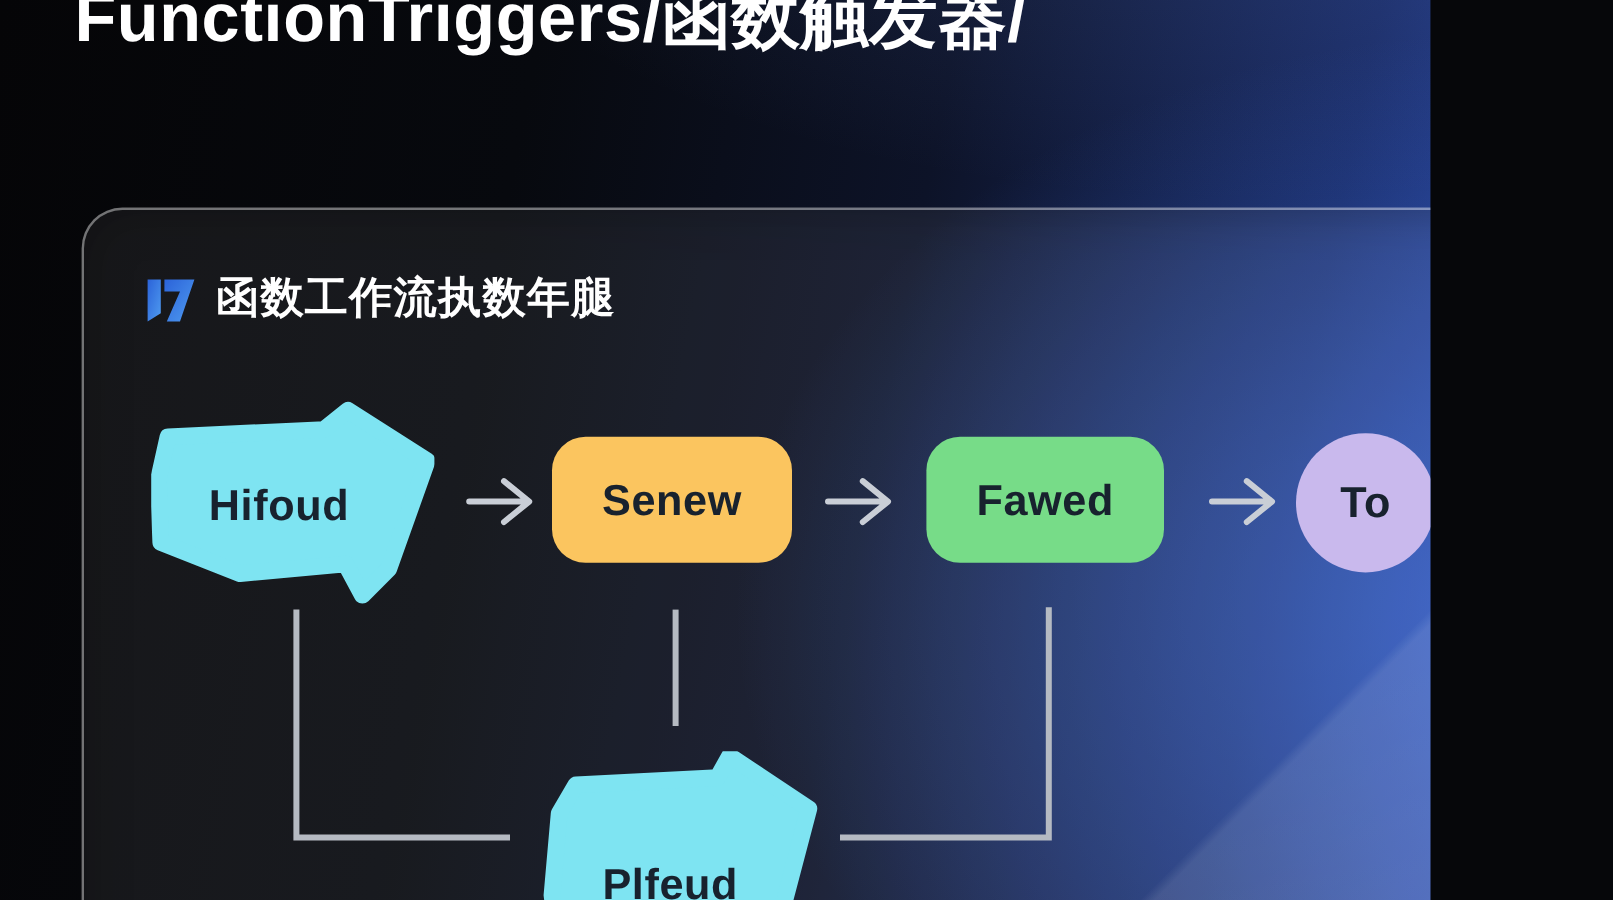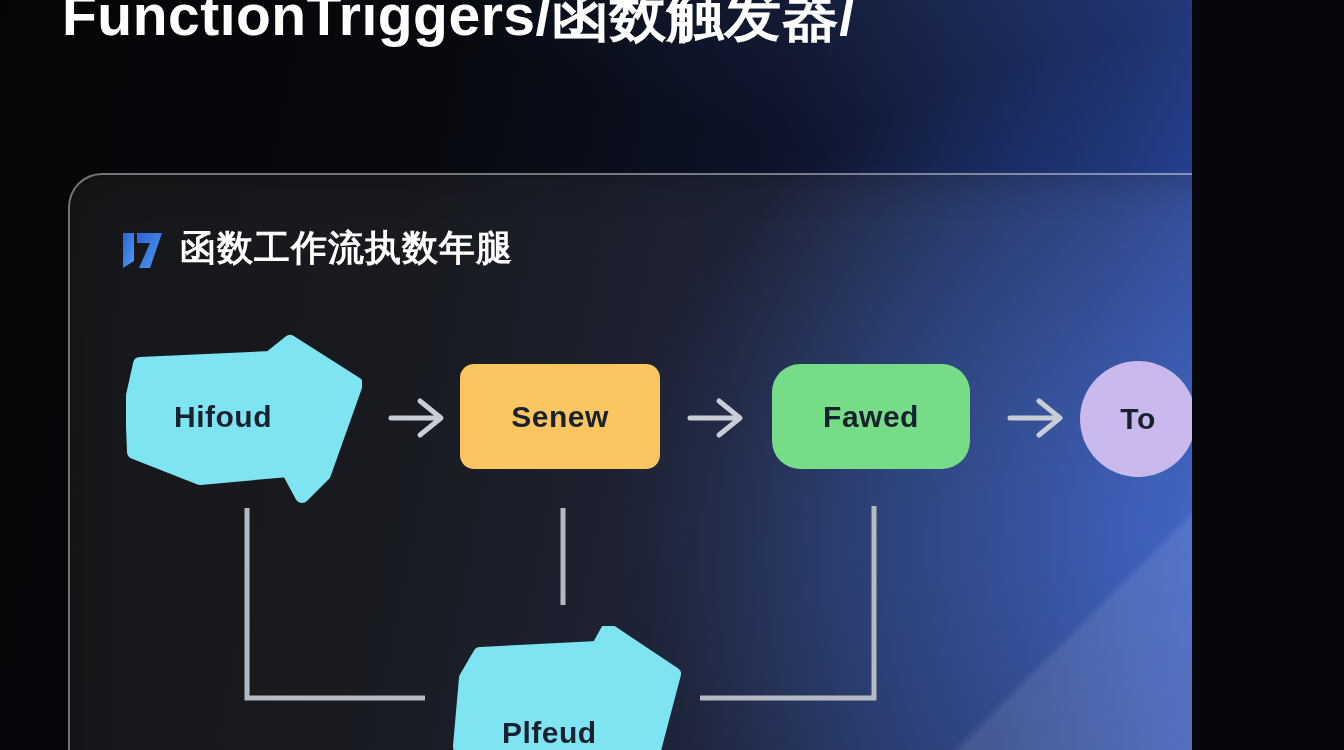--- a/index.html
+++ b/index.html
@@ -63,37 +63,37 @@
     white-space: nowrap;
   }
 
   .flow { position: absolute; inset: 0; z-index: 2; }
   .connectors { position: absolute; left: 0; top: 0; width: 1344px; height: 750px; }
 
   .node { position: absolute; display: flex; align-items: center; justify-content: center; }
   .node-label {
     color: #18222e;
     font-weight: bold;
-    font-size: 30px;
+    font-size: 36px;
     letter-spacing: 0.5px;
     white-space: nowrap;
   }
   .banner { }
   .banner svg { position: absolute; inset: 0; width: 100%; height: 100%; }
   .banner .node-label { position: absolute; }
 
   .node-hifoud { left: 126px; top: 334px; width: 236px; height: 176px; }
   .node-hifoud .node-label { left: 48px; top: 66px; }
 
   .node-plfeud { left: 450px; top: 626px; width: 250px; height: 175px; }
   .node-plfeud .node-label { left: 52px; top: 74px; margin-top: 16px; }
 
   .node-senew {
     left: 460px; top: 364px; width: 200px; height: 105px;
-    background: #FBC55F; border-radius: 14px;
+    background: #FBC55F; border-radius: 28px;
   }
   .node-fawed {
     left: 772px; top: 364px; width: 198px; height: 105px;
     background: #77DC88; border-radius: 28px;
   }
   .node-to {
     left: 1080px; top: 361px; width: 116px; height: 116px;
     background: #C9B9ED; border-radius: 50%;
   }
 

